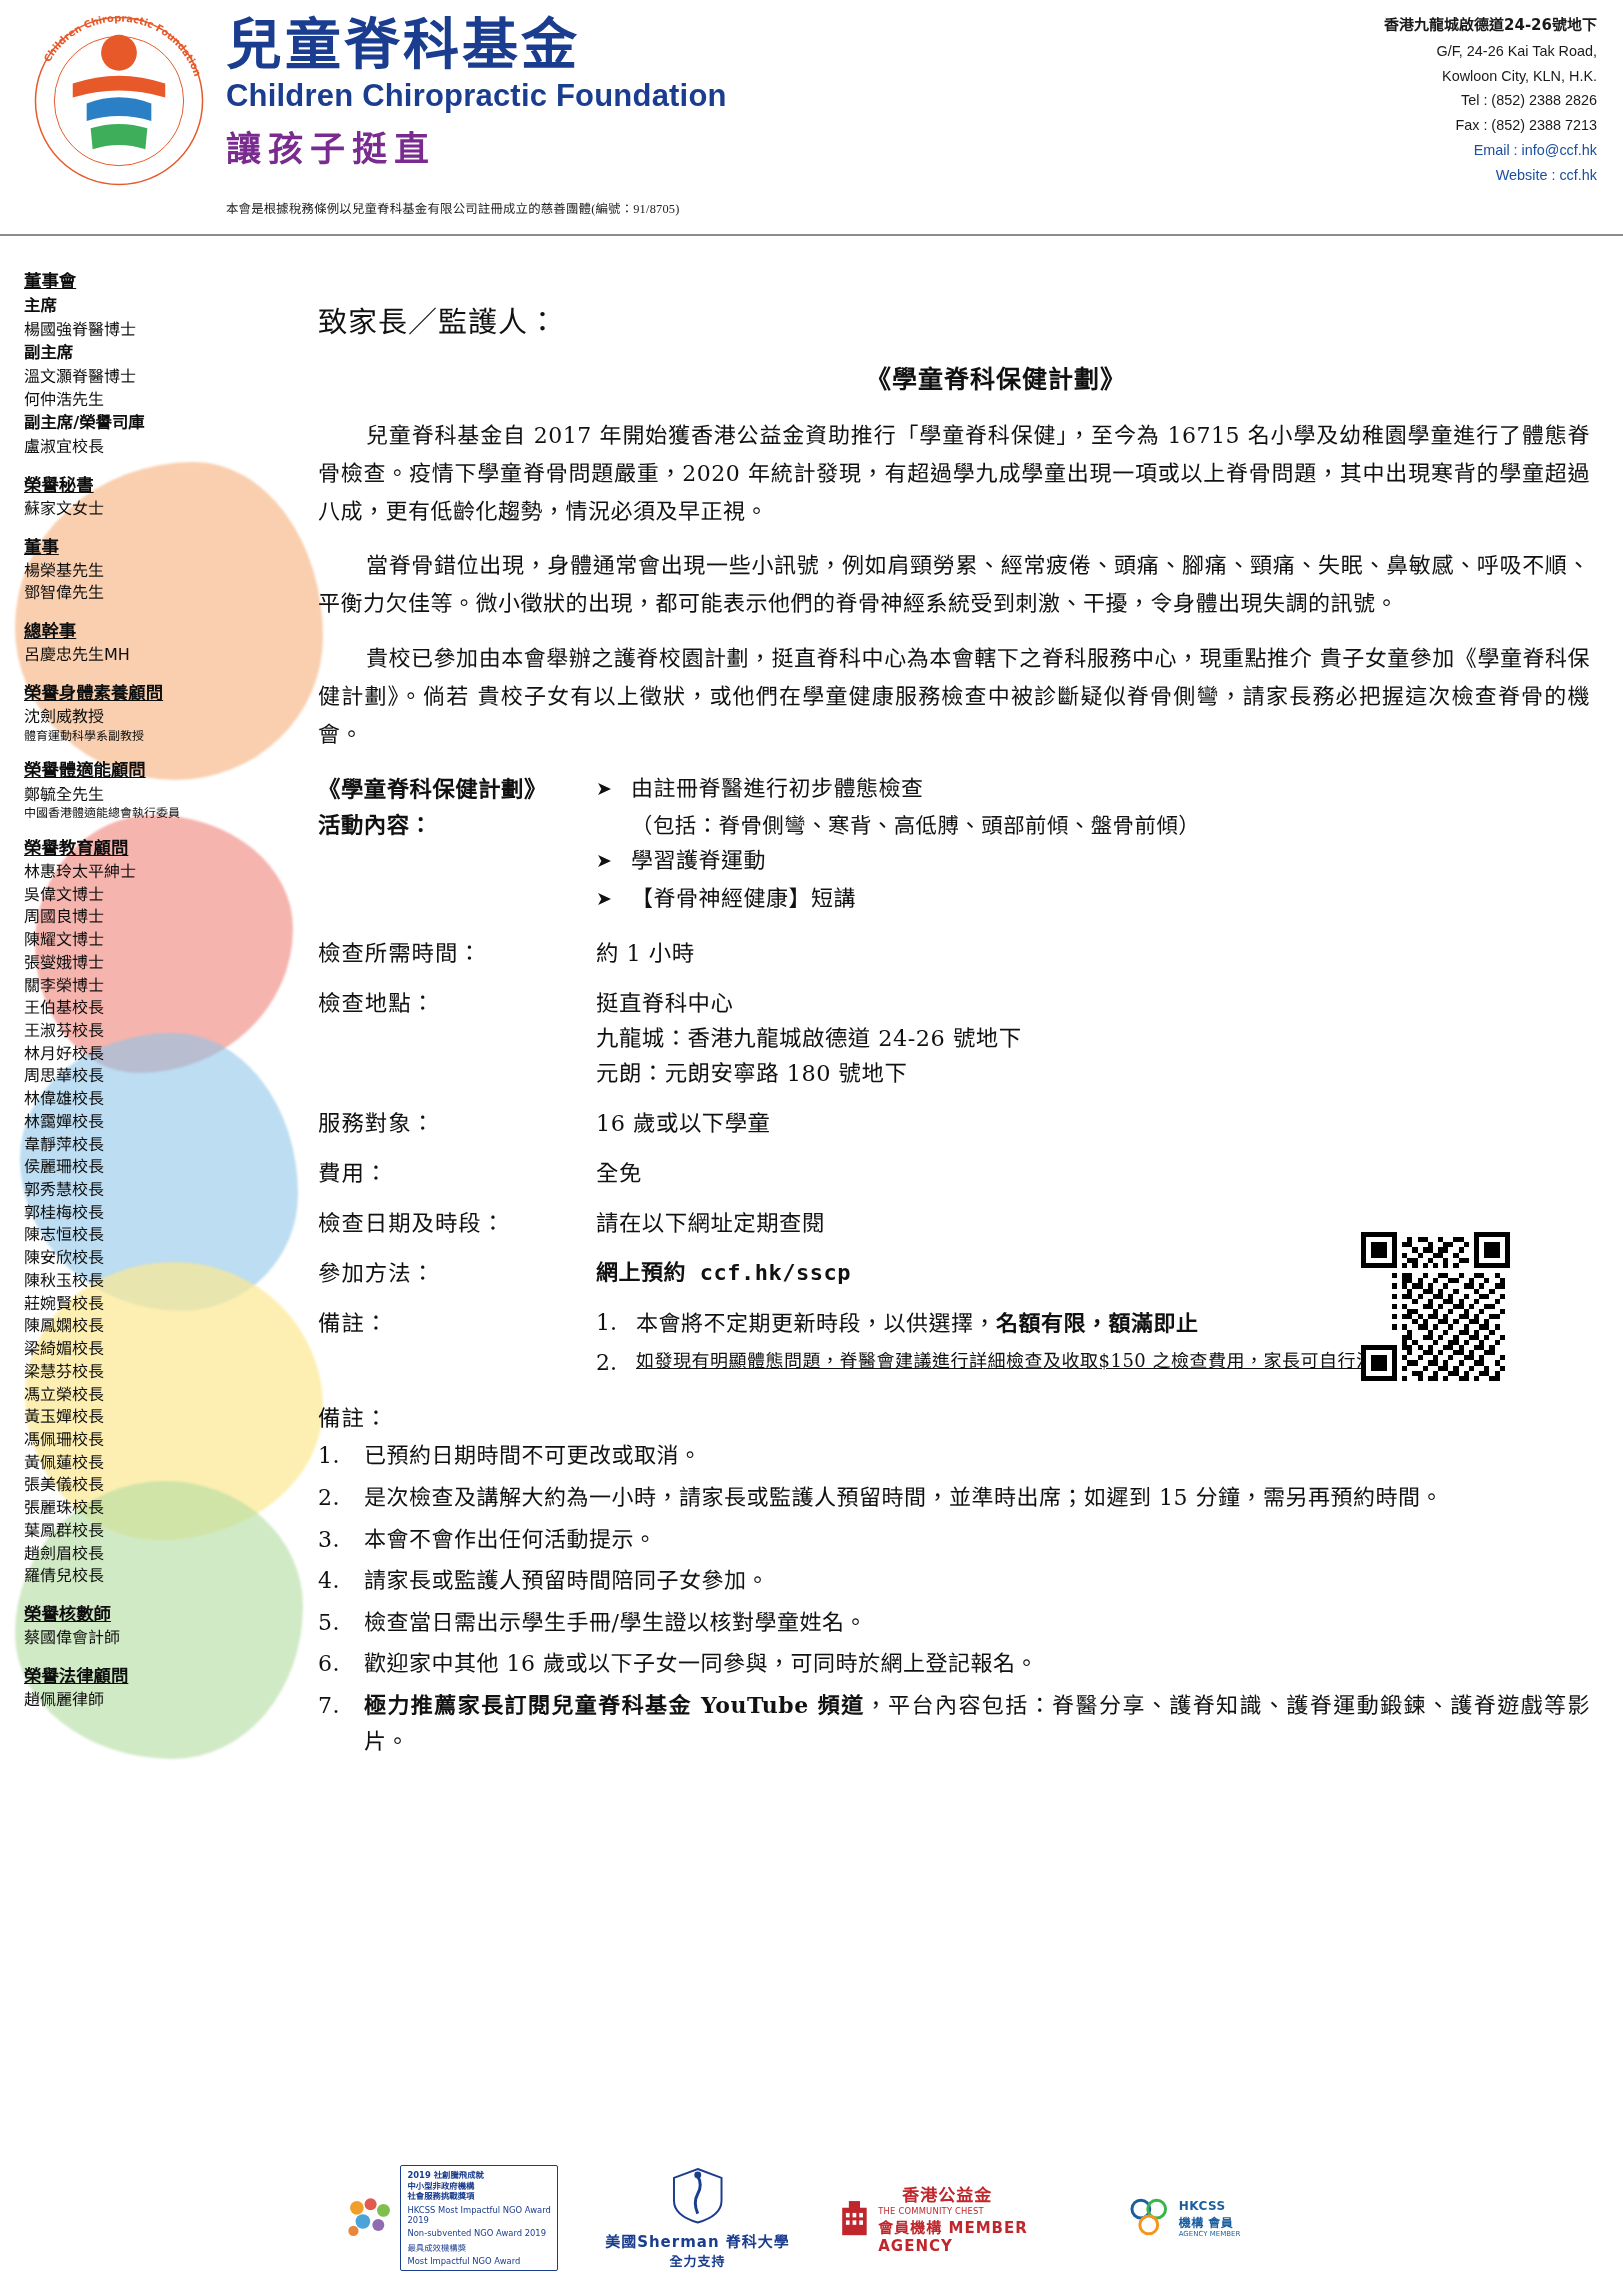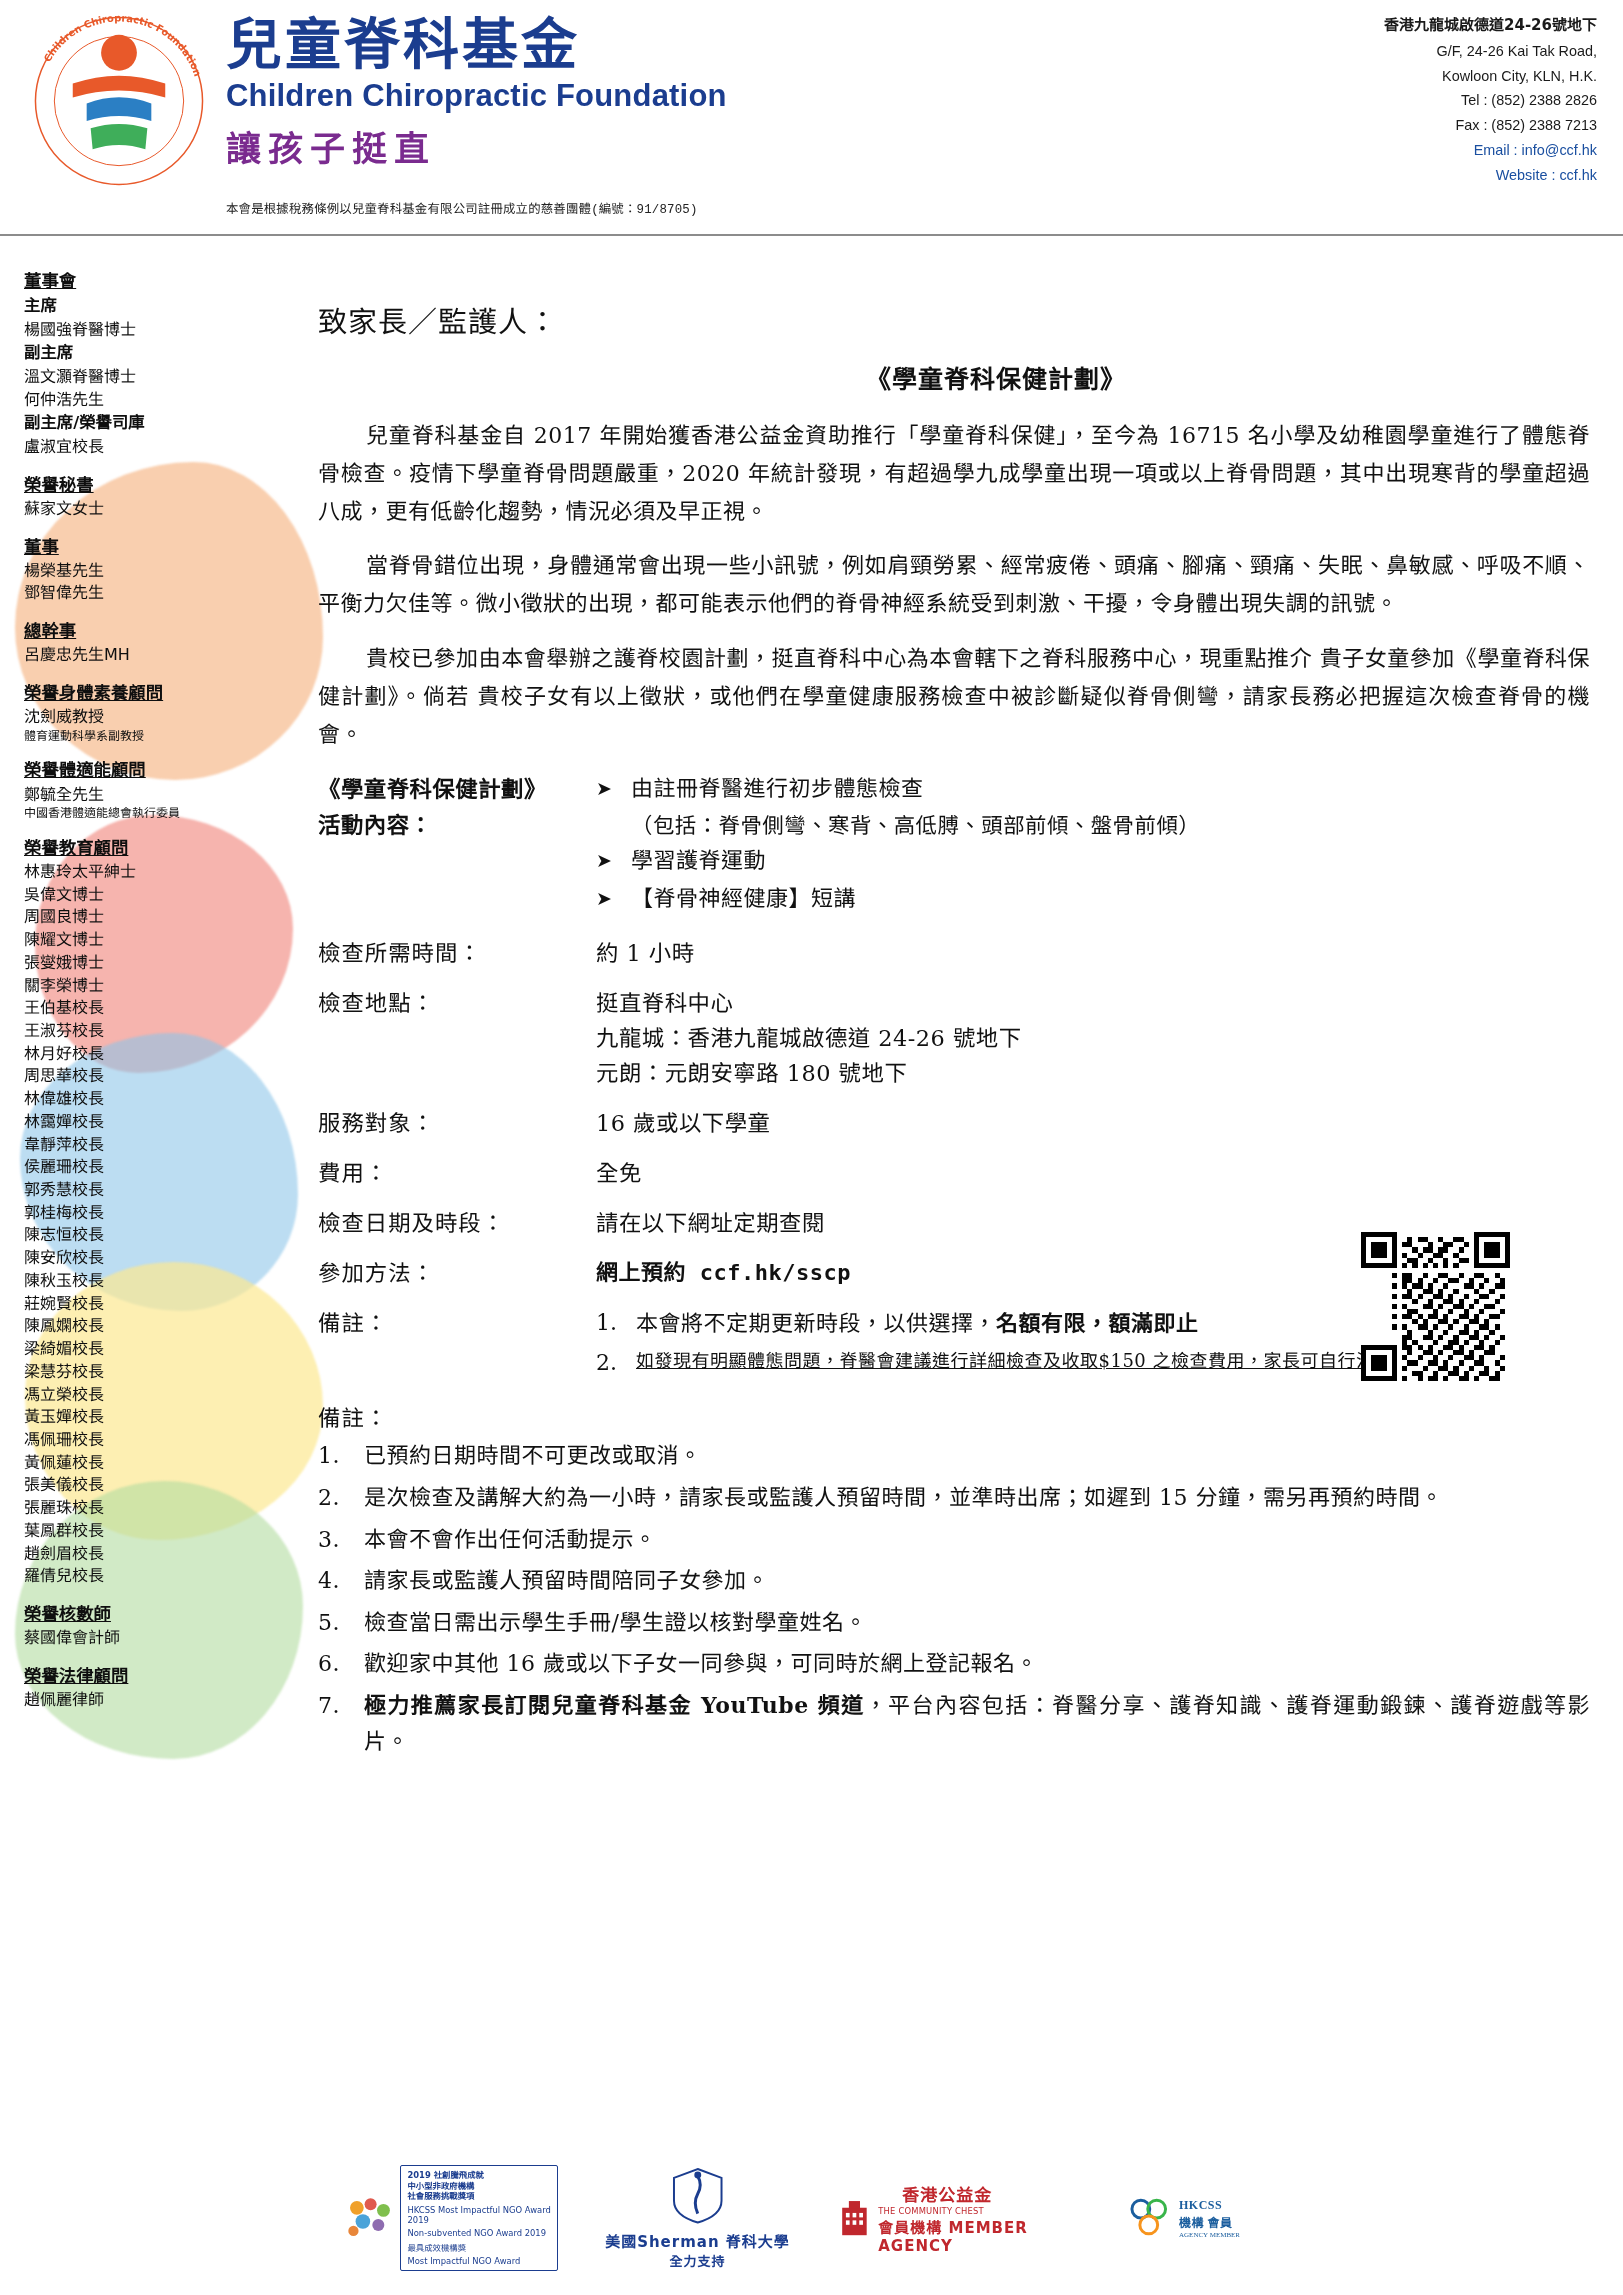--- a/index.html
+++ b/index.html
@@ -67,21 +67,21 @@
     font-size: 35px;
     font-weight: bold;
     color: #7a2b8f;
     letter-spacing: 7px;
     margin-top: 6px;
   }
   .org-note {
     position: absolute;
     left: 226px;
     top: 199px;
-    font-family: Liberation Mono, monospace;
+    font-family: Liberation Serif, serif;
     font-size: 12.4px;
     color: #222;
     letter-spacing: 0.2px;
   }
   .addr {
     position: absolute;
     right: 27px;
     top: 13px;
     text-align: right;
     font-family: "Liberation Sans", sans-serif;
@@ -870,21 +870,21 @@
         </svg>
         <div>
           <div class="zh">香港公益金</div>
           <div class="en">THE COMMUNITY CHEST</div>
           <div class="mem">會員機構 MEMBER AGENCY</div>
         </div>
       </div>
     </div>
 
     <div class="f-logo f4">
-      <div style="display:flex;align-items:center;gap:6px;font-family:Liberation Serif, serif;">
+      <div style="display:flex;align-items:center;gap:6px;">
         <svg width="47" height="50" viewBox="0 0 95 100" xmlns="http://www.w3.org/2000/svg">
           <circle cx="30" cy="32" r="18" fill="none" stroke="#1b5e9e" stroke-width="6"></circle>
           <circle cx="62" cy="32" r="18" fill="none" stroke="#39b54a" stroke-width="6"></circle>
           <circle cx="46" cy="64" r="18" fill="none" stroke="#f7941d" stroke-width="6"></circle>
         </svg>
         <div>
           <div class="zh">HKCSS</div>
           <div class="zh">機構 會員</div>
           <div class="en">AGENCY MEMBER</div>
         </div>

